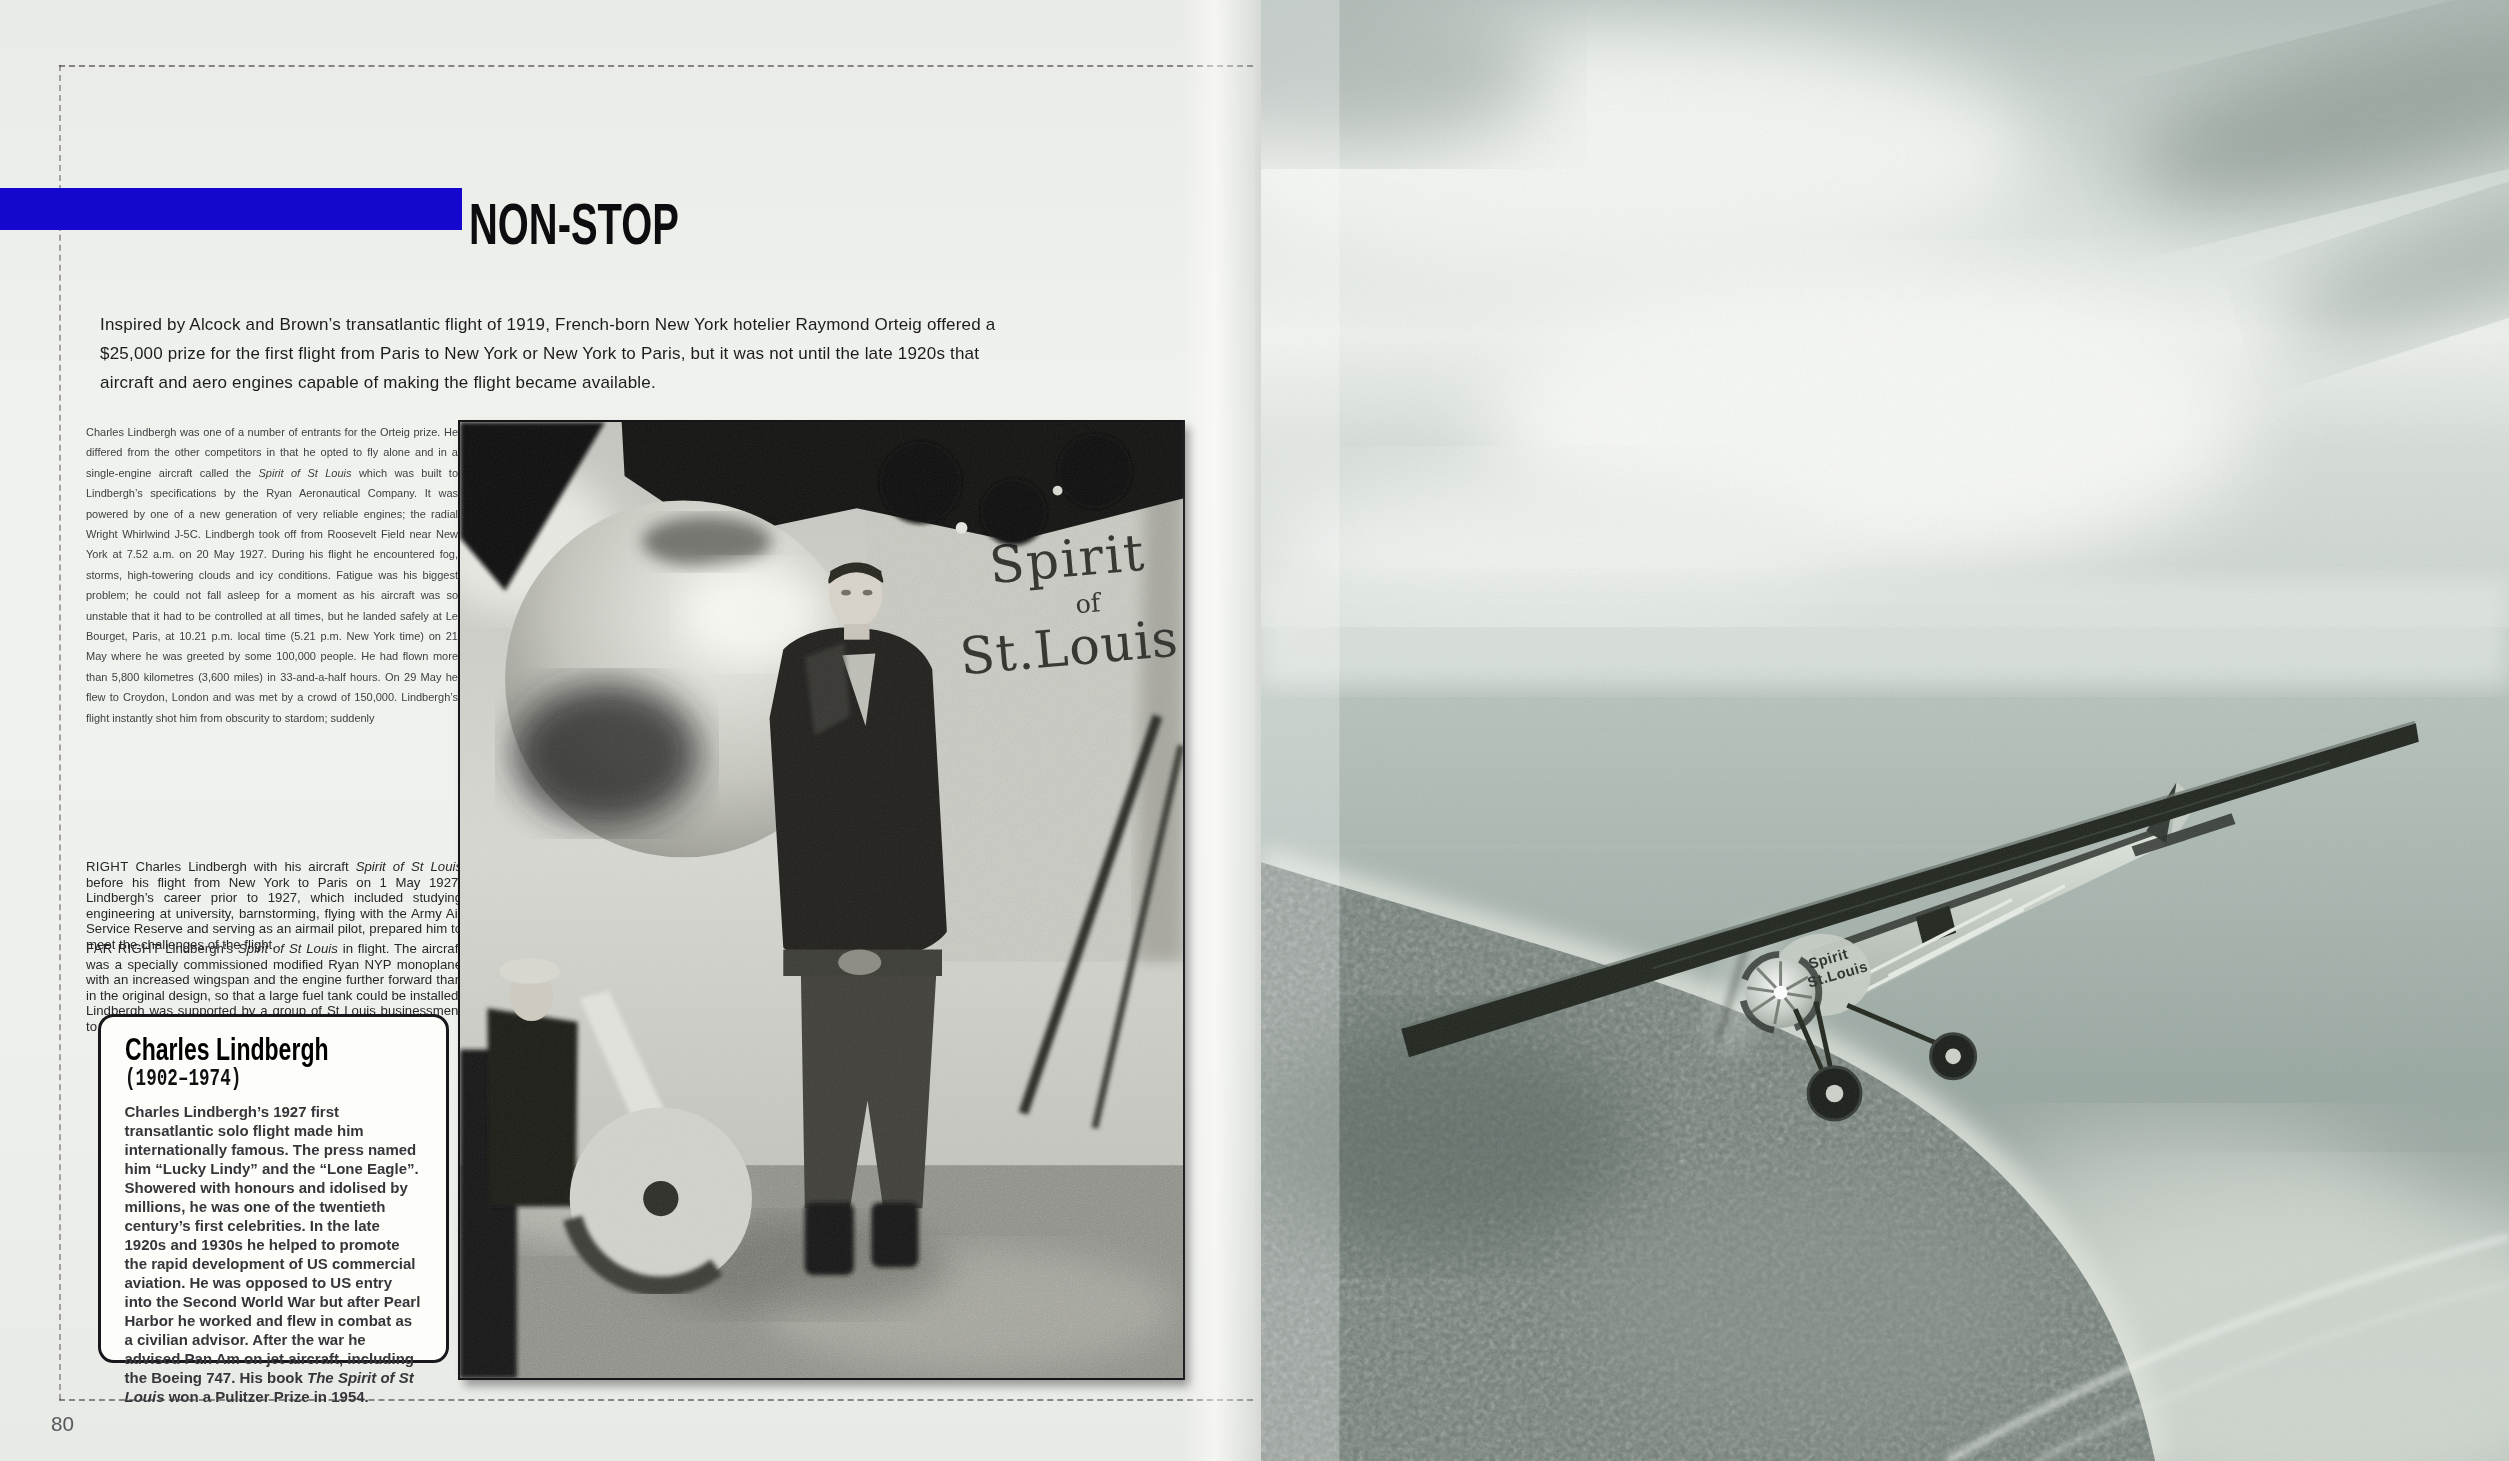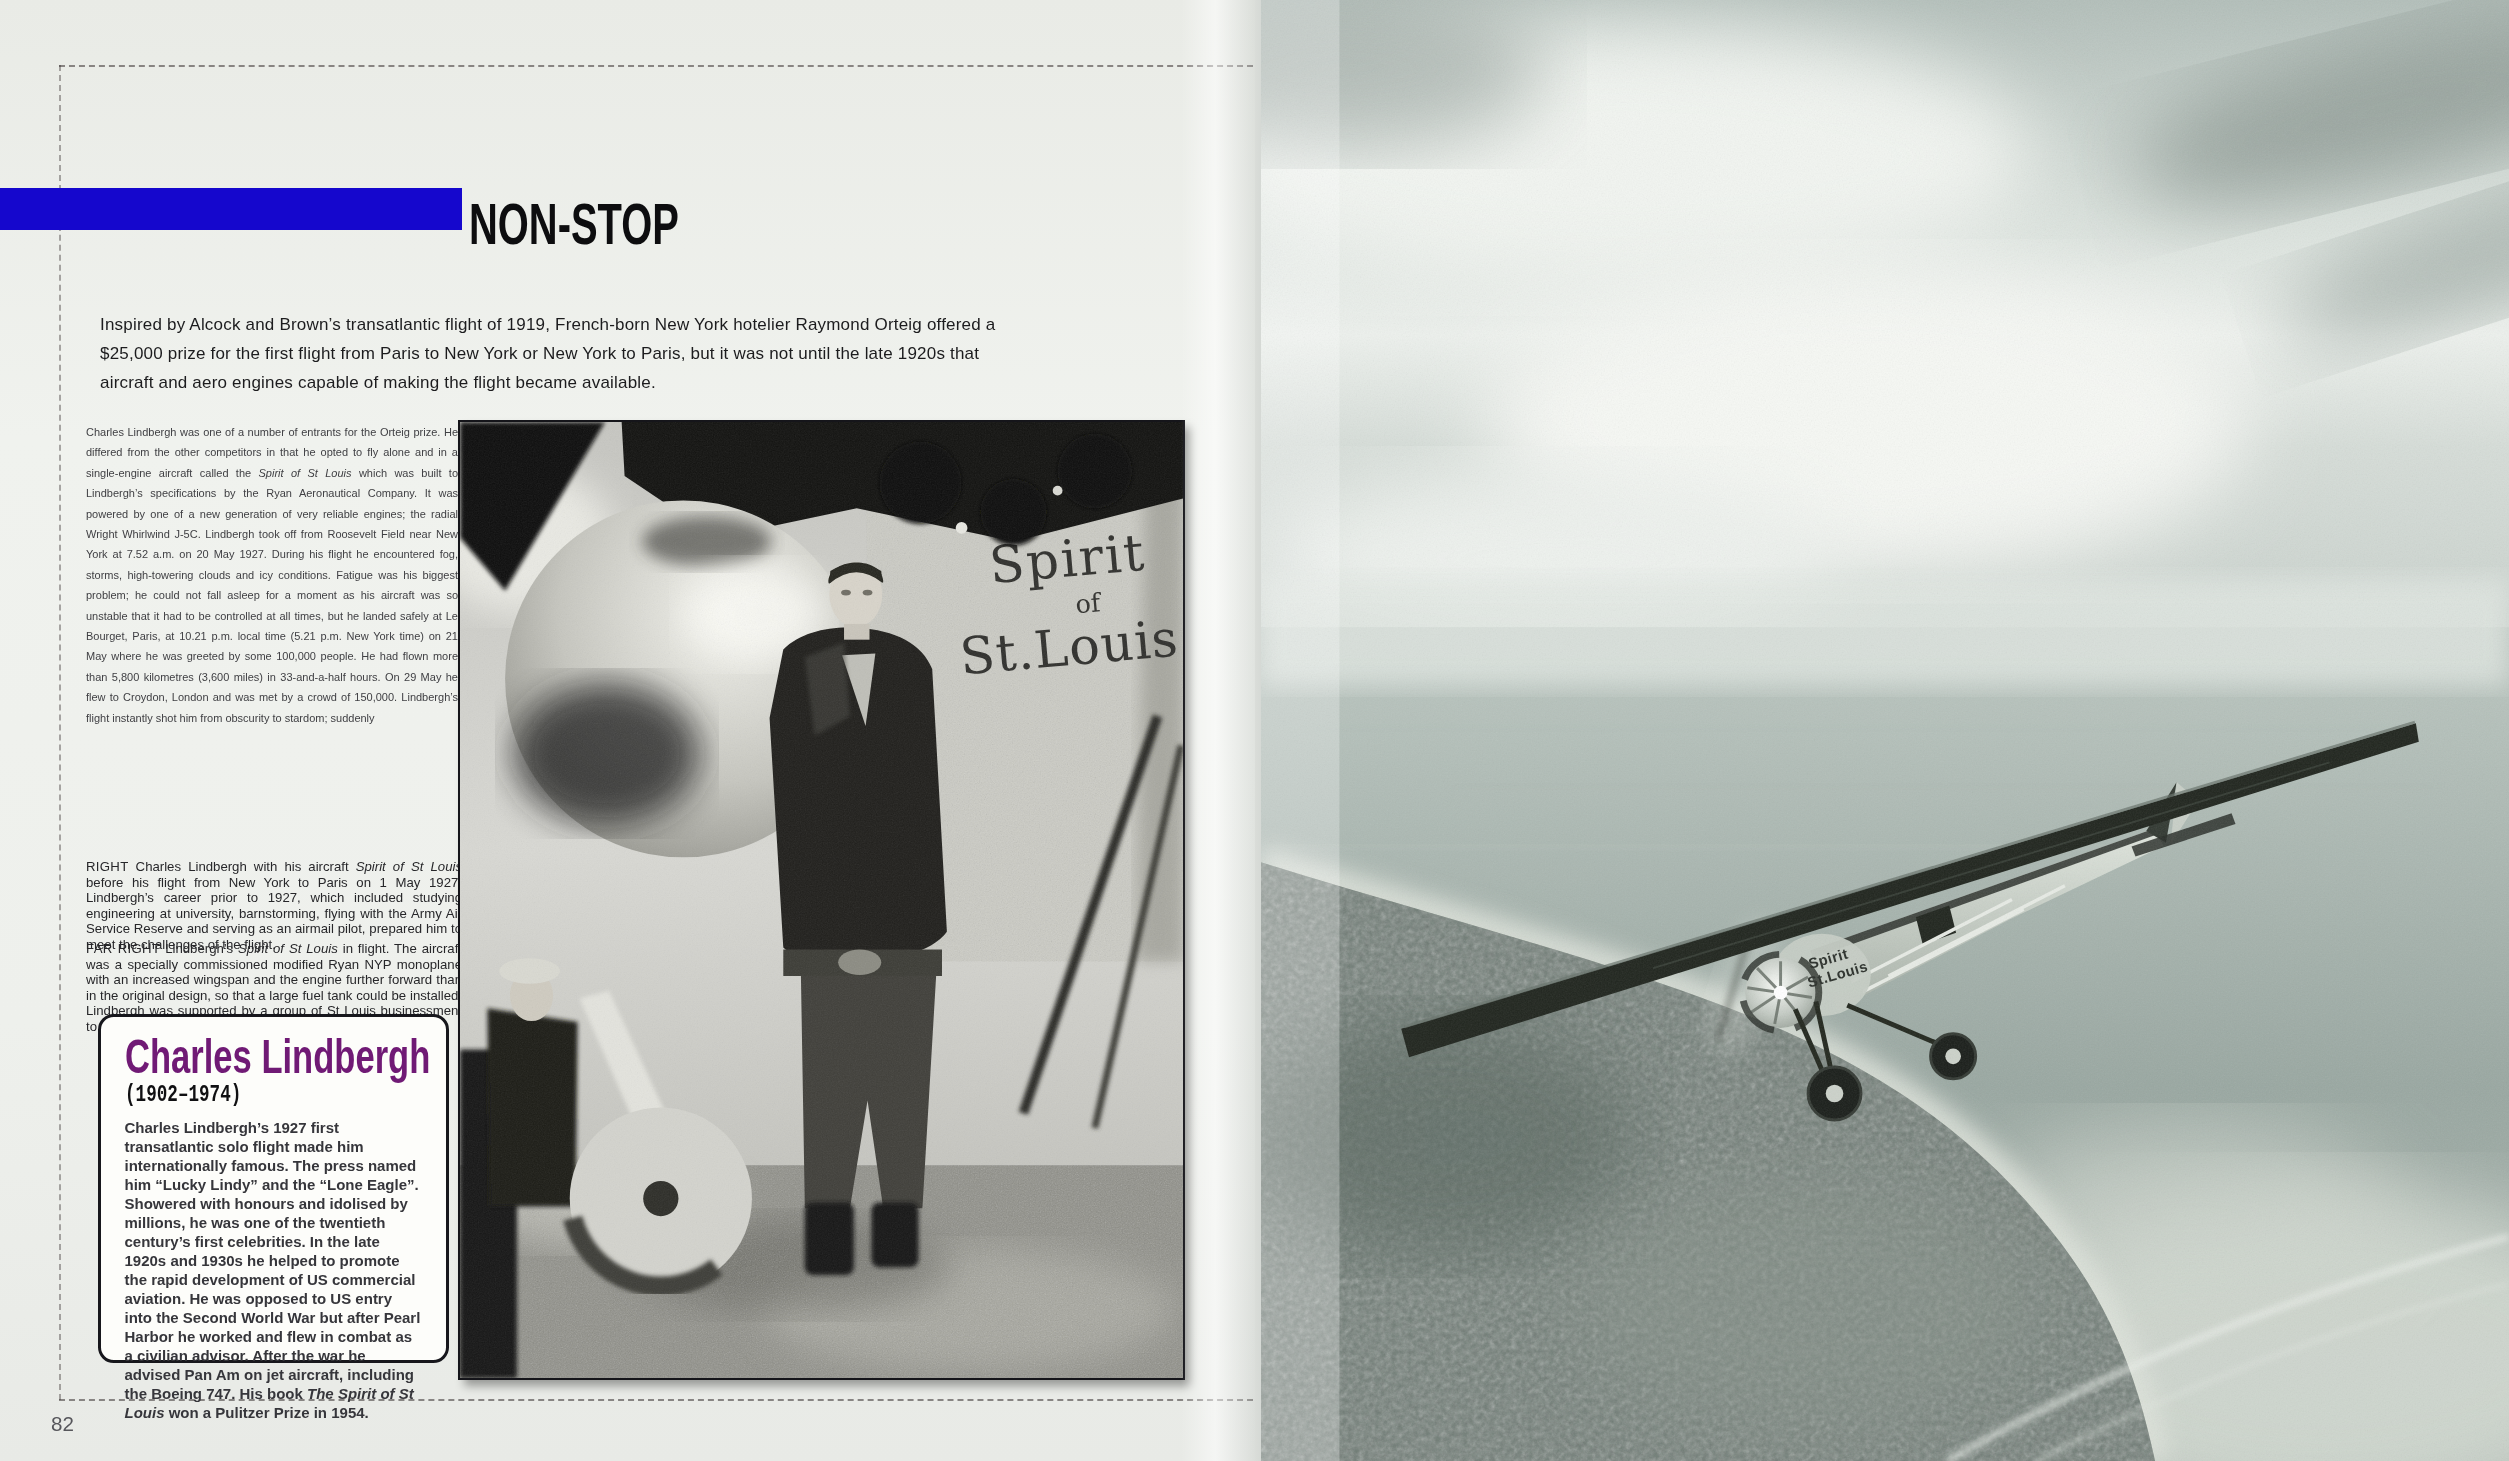--- a/index.html
+++ b/index.html
@@ -37,21 +37,21 @@
   .caption{position:absolute;left:86px;width:376px;margin:0;
            font-size:13.2px;line-height:15.5px;text-align:justify;color:#27272a;}
   .caption b{font-weight:normal;letter-spacing:0.3px;}
   .cap1{top:859px;}
   .cap2{top:941px;}
 
   .bio-box{position:absolute;left:98px;top:1014px;width:351px;height:349px;
            box-sizing:border-box;background:#fdfdfa;border:3.9px solid #17171c;border-radius:15.7px;
            box-shadow:0 0 0 2.9px #ececе8,0 0 0 4.9px #a7a7a1,7.8px 8.8px 9.8px rgba(0,0,0,.38);
            padding:15.7px 23.5px;}
-  .bio-title{margin:0;line-height:1;font-size:48px;font-weight:bold;color:#701a75;}
+  .bio-title{margin:0;line-height:1;font-size:32px;font-weight:bold;color:#000000;}
   .bio-title .condense{transform:scaleX(.72);}
   .bio-dates{margin:2px 0 0 0;line-height:1;font-size:23.5px;font-weight:bold;color:#101012;font-family:Liberation Mono, monospace;}
   .bio-dates .condense{transform:scaleX(.75);}
   .bio-body{margin-top:11.8px;width:298px;font-size:15px;line-height:19px;color:#36363b;font-weight:bold;}
 
   .page-num{position:absolute;left:51px;top:1412px;font-size:20.6px;color:#56565b;}
 
   .photo-lindbergh{position:absolute;left:458px;top:420px;width:723px;height:956px;margin:0;
                    border:2px solid #15151a;background:#cfcfca;
                    box-shadow:5.9px 6.9px 8.8px rgba(0,0,0,.35);}
@@ -87,21 +87,21 @@
     <p class="caption cap1"><b>RIGHT</b><span><span> Charles Lindbergh with his aircraft </span><span class="it">Spirit of St Louis</span><span> before his flight from New York to Paris on 1 May 1927. Lindbergh’s career prior to 1927, which included studying engineering at university, barnstorming, flying with the Army Air Service Reserve and serving as an airmail pilot, prepared him to meet the challenges of the flight.</span></span></p>
 
     <p class="caption cap2"><b>FAR RIGHT</b><span><span> Lindbergh’s </span><span class="it">Spirit of St Louis</span><span> in flight. The aircraft was a specially commissioned modified Ryan NYP monoplane with an increased wingspan and the engine further forward than in the original design, so that a large fuel tank could be installed. Lindbergh was supported by a group of St Louis businessmen, to whom the aircraft owed its name.</span></span></p>
 
     <aside class="bio-box">
       <h3 class="bio-title"><span class="condense">Charles Lindbergh</span></h3>
       <h4 class="bio-dates"><span class="condense">(1902–1974)</span></h4>
       <div class="bio-body"><span>Charles Lindbergh’s 1927 first transatlantic solo flight made him internationally famous. The press named him “Lucky Lindy” and the “Lone Eagle”. Showered with honours and idolised by millions, he was one of the twentieth century’s first celebrities. In the late 1920s and 1930s he helped to promote the rapid development of US commercial aviation. He was opposed to US entry into the Second World War but after Pearl Harbor he worked and flew in combat as a civilian advisor. After the war he advised Pan Am on jet aircraft, including the Boeing 747. His book </span><span class="it">The Spirit of St Louis</span><span> won a Pulitzer Prize in 1954.</span></div>
     </aside>
 
-    <div class="page-num">82</div>
+    <div class="page-num">80</div>
 
     <figure class="photo-lindbergh">
       <svg viewBox="0 0 738 975" preserveAspectRatio="none">
         <defs>
           <linearGradient id="lpbg" x1="0" y1="0" x2="0" y2="1">
             <stop offset="0" stop-color="#c6c6c1"></stop>
               <stop offset=".45" stop-color="#d8d8d3"></stop>
               <stop offset="1" stop-color="#b9b9b3"></stop>
           </linearGradient>
           <radialGradient id="cowl" cx=".62" cy=".32" r=".85">

